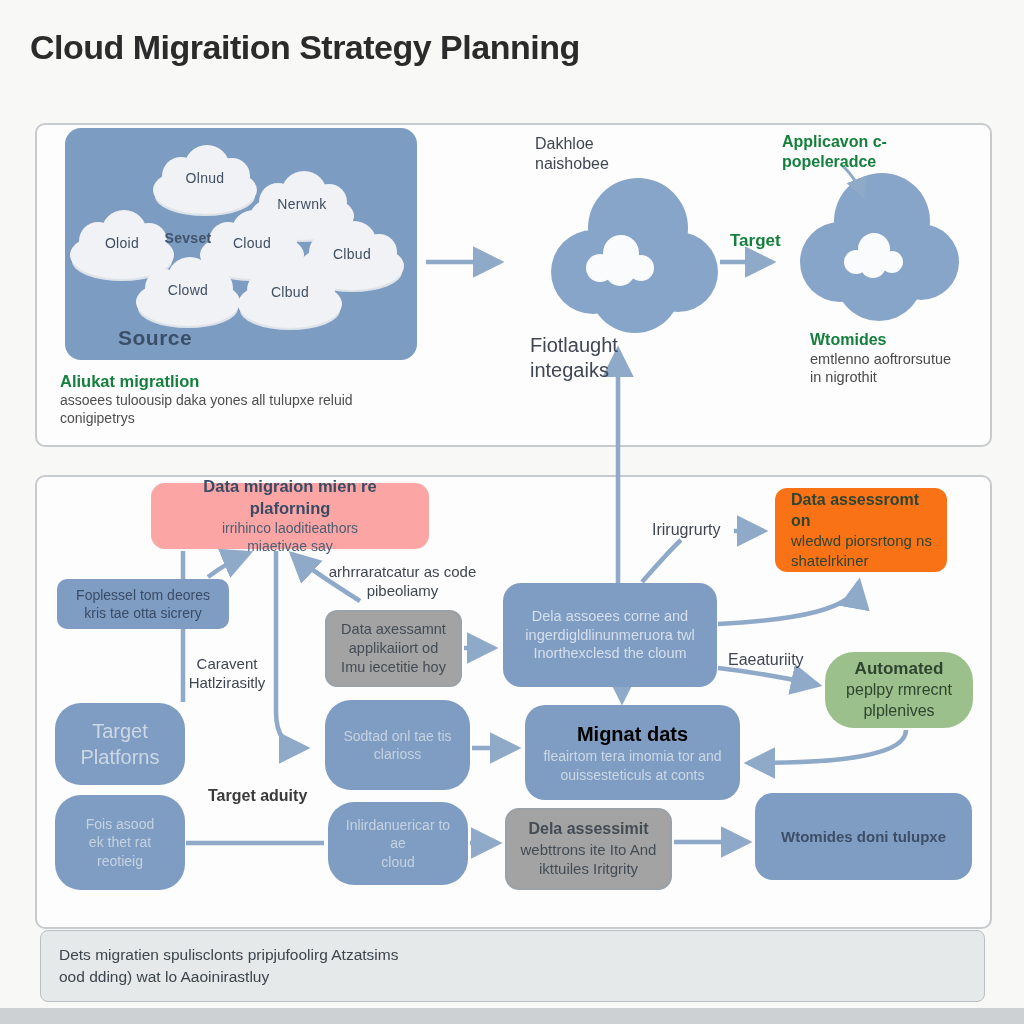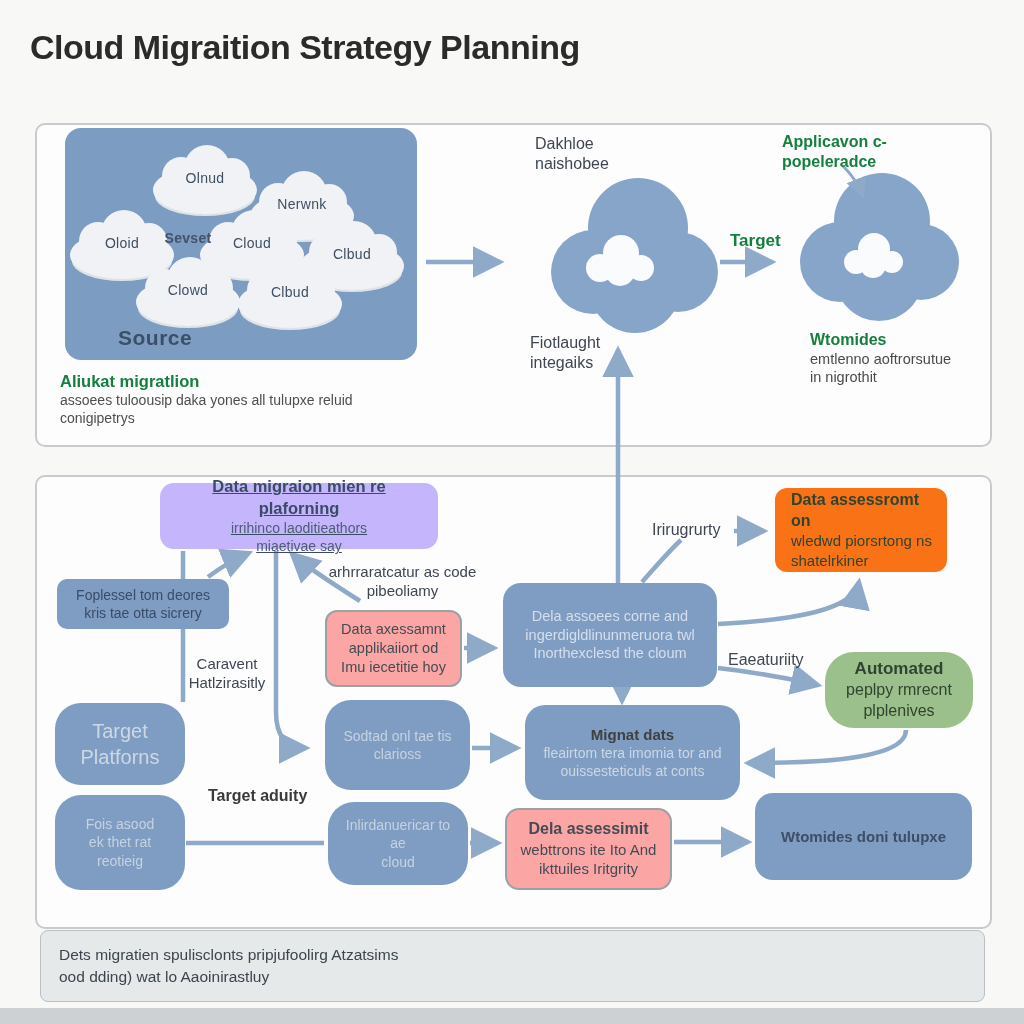--- a/index.html
+++ b/index.html
@@ -31,21 +31,21 @@
     font-size:14px;color:#3f4f63;letter-spacing:.3px;text-align:center;
   }
   .src-lbl{position:absolute;left:118px;top:326px;font-size:21px;font-weight:600;color:#3b4f68;letter-spacing:.5px;}
   .box{
     position:absolute;display:flex;flex-direction:column;justify-content:center;
     text-align:center;line-height:1.3;padding:4px 10px;box-sizing:border-box;
   }
   .bluebox{background:#7f9dc3;border-radius:14px;color:#d6dfeb;font-size:14px;}
   .bluebox.dk{color:#3a4b66;}
   .bluebox.pill{border-radius:26px;}
-  .graybox{background:#fca5a5;border:2px solid #9aa1a7;border-radius:12px;color:#434c55;font-size:14.5px;}
+  .graybox{background:#a3a3a3;border:2px solid #9aa1a7;border-radius:12px;color:#434c55;font-size:14.5px;}
   .greenbox{border-radius:12px;color:#2f4430;font-size:15px;text-align:left;padding-left:16px;}
   .box .t{font-weight:bold;}
   .footer{
     position:absolute;left:40px;top:930px;width:945px;height:72px;
     background:#e6e9ea;border:1.5px solid #b9bfc3;border-radius:8px;
     box-sizing:border-box;padding:13px 18px;
     font-size:15.5px;color:#3c454d;line-height:1.4;
   }
   .bottom-band{position:absolute;left:0;top:1008px;width:1024px;height:16px;background:#ced1d3;}
 </style>
@@ -140,32 +140,32 @@
 <div class="cloud-lbl" style="left:188px;top:290px;">Clowd</div>
 <div class="cloud-lbl" style="left:290px;top:292px;">Clbud</div>
 <div class="cloud-lbl" style="left:188px;top:238px;font-weight:600;color:#42526b;">Sevset</div>
 <div class="src-lbl">Source</div>
 
 <div class="lbl pre" style="left:535px;top:134px;font-size:16px;">Dakhloe
 naishobee</div>
 <div class="lbl bold" style="left:730px;top:230px;font-size:17px;">Target</div>
 <div class="lbl bold pre" style="left:782px;top:132px;font-size:16px;">Applicavon c-
 popeleradce</div>
-<div class="lbl pre" style="left:530px;top:333px;font-size:16px;">Fiotlaught
+<div class="lbl pre" style="left:530px;top:333px;font-size:20px;">Fiotlaught
 integaiks</div>
 
 <div class="lbl bold" style="left:810px;top:330px;font-size:16px;">Wtomides</div>
 <div class="lbl pre" style="left:810px;top:350px;font-size:14.5px;color:#4a4a4a;">emtlenno aoftrorsutue
 in nigrothit</div>
 
 <div class="lbl bold" style="left:60px;top:371px;font-size:16.5px;">Aliukat migratlion</div>
 <div class="lbl pre" style="left:60px;top:392px;font-size:14px;color:#4e4e4e;">assoees tuloousip daka yones all tulupxe reluid
 conigipetrys</div>
 
-<div class="box bluebox dk" style="left:160px;top:483px;width:278px;height:66px;background:#c4b5fd;text-decoration:underline;">
+<div class="box bluebox dk" style="left:151px;top:483px;width:278px;height:66px;background:#fca5a5;">
   <div class="t" style="font-size:16.5px;">Data migraion mien re plaforning</div>
   <div class="pre" style="font-size:14px;color:#4d5d73;">irrihinco laoditieathors
 miaetivae say</div>
 </div>
 
 <div class="box bluebox dk pre" style="left:57px;top:579px;width:172px;height:50px;border-radius:10px;">Foplessel tom deores
 kris tae otta sicrery</div>
 
 <div class="lbl pre" style="left:310px;top:563px;width:185px;text-align:center;">arhrraratcatur as code
 pibeoliamy</div>
@@ -195,21 +195,21 @@
   <div class="pre" style="font-size:16px;font-weight:400;">peplpy rmrecnt
 plplenives</div>
 </div>
 
 <div class="box bluebox pill" style="left:55px;top:703px;width:130px;height:82px;font-size:20px;color:#cdd8e4;">Target Platforns</div>
 
 <div class="box bluebox pill pre" style="left:325px;top:700px;width:145px;height:90px;color:#c6d2e0;">Sodtad onl tae tis
 clarioss</div>
 
 <div class="box bluebox" style="left:525px;top:705px;width:215px;height:95px;border-radius:20px;">
-  <div class="t" style="font-size:15px;color:#404040;">Mignat dats</div>
+  <div class="t" style="font-size:20px;color:#000000;">Mignat dats</div>
   <div class="pre" style="font-size:14px;color:#ccd7e4;">fleairtom tera imomia tor and
 ouissesteticuls at conts</div>
 </div>
 
 <div class="lbl bold" style="left:208px;top:786px;font-size:16px;color:#3a3a3a;">Target aduity</div>
 
 <div class="box bluebox pill pre" style="left:55px;top:795px;width:130px;height:95px;color:#c6d2e0;">Fois asood
 ek thet rat
 reotieig</div>
 

